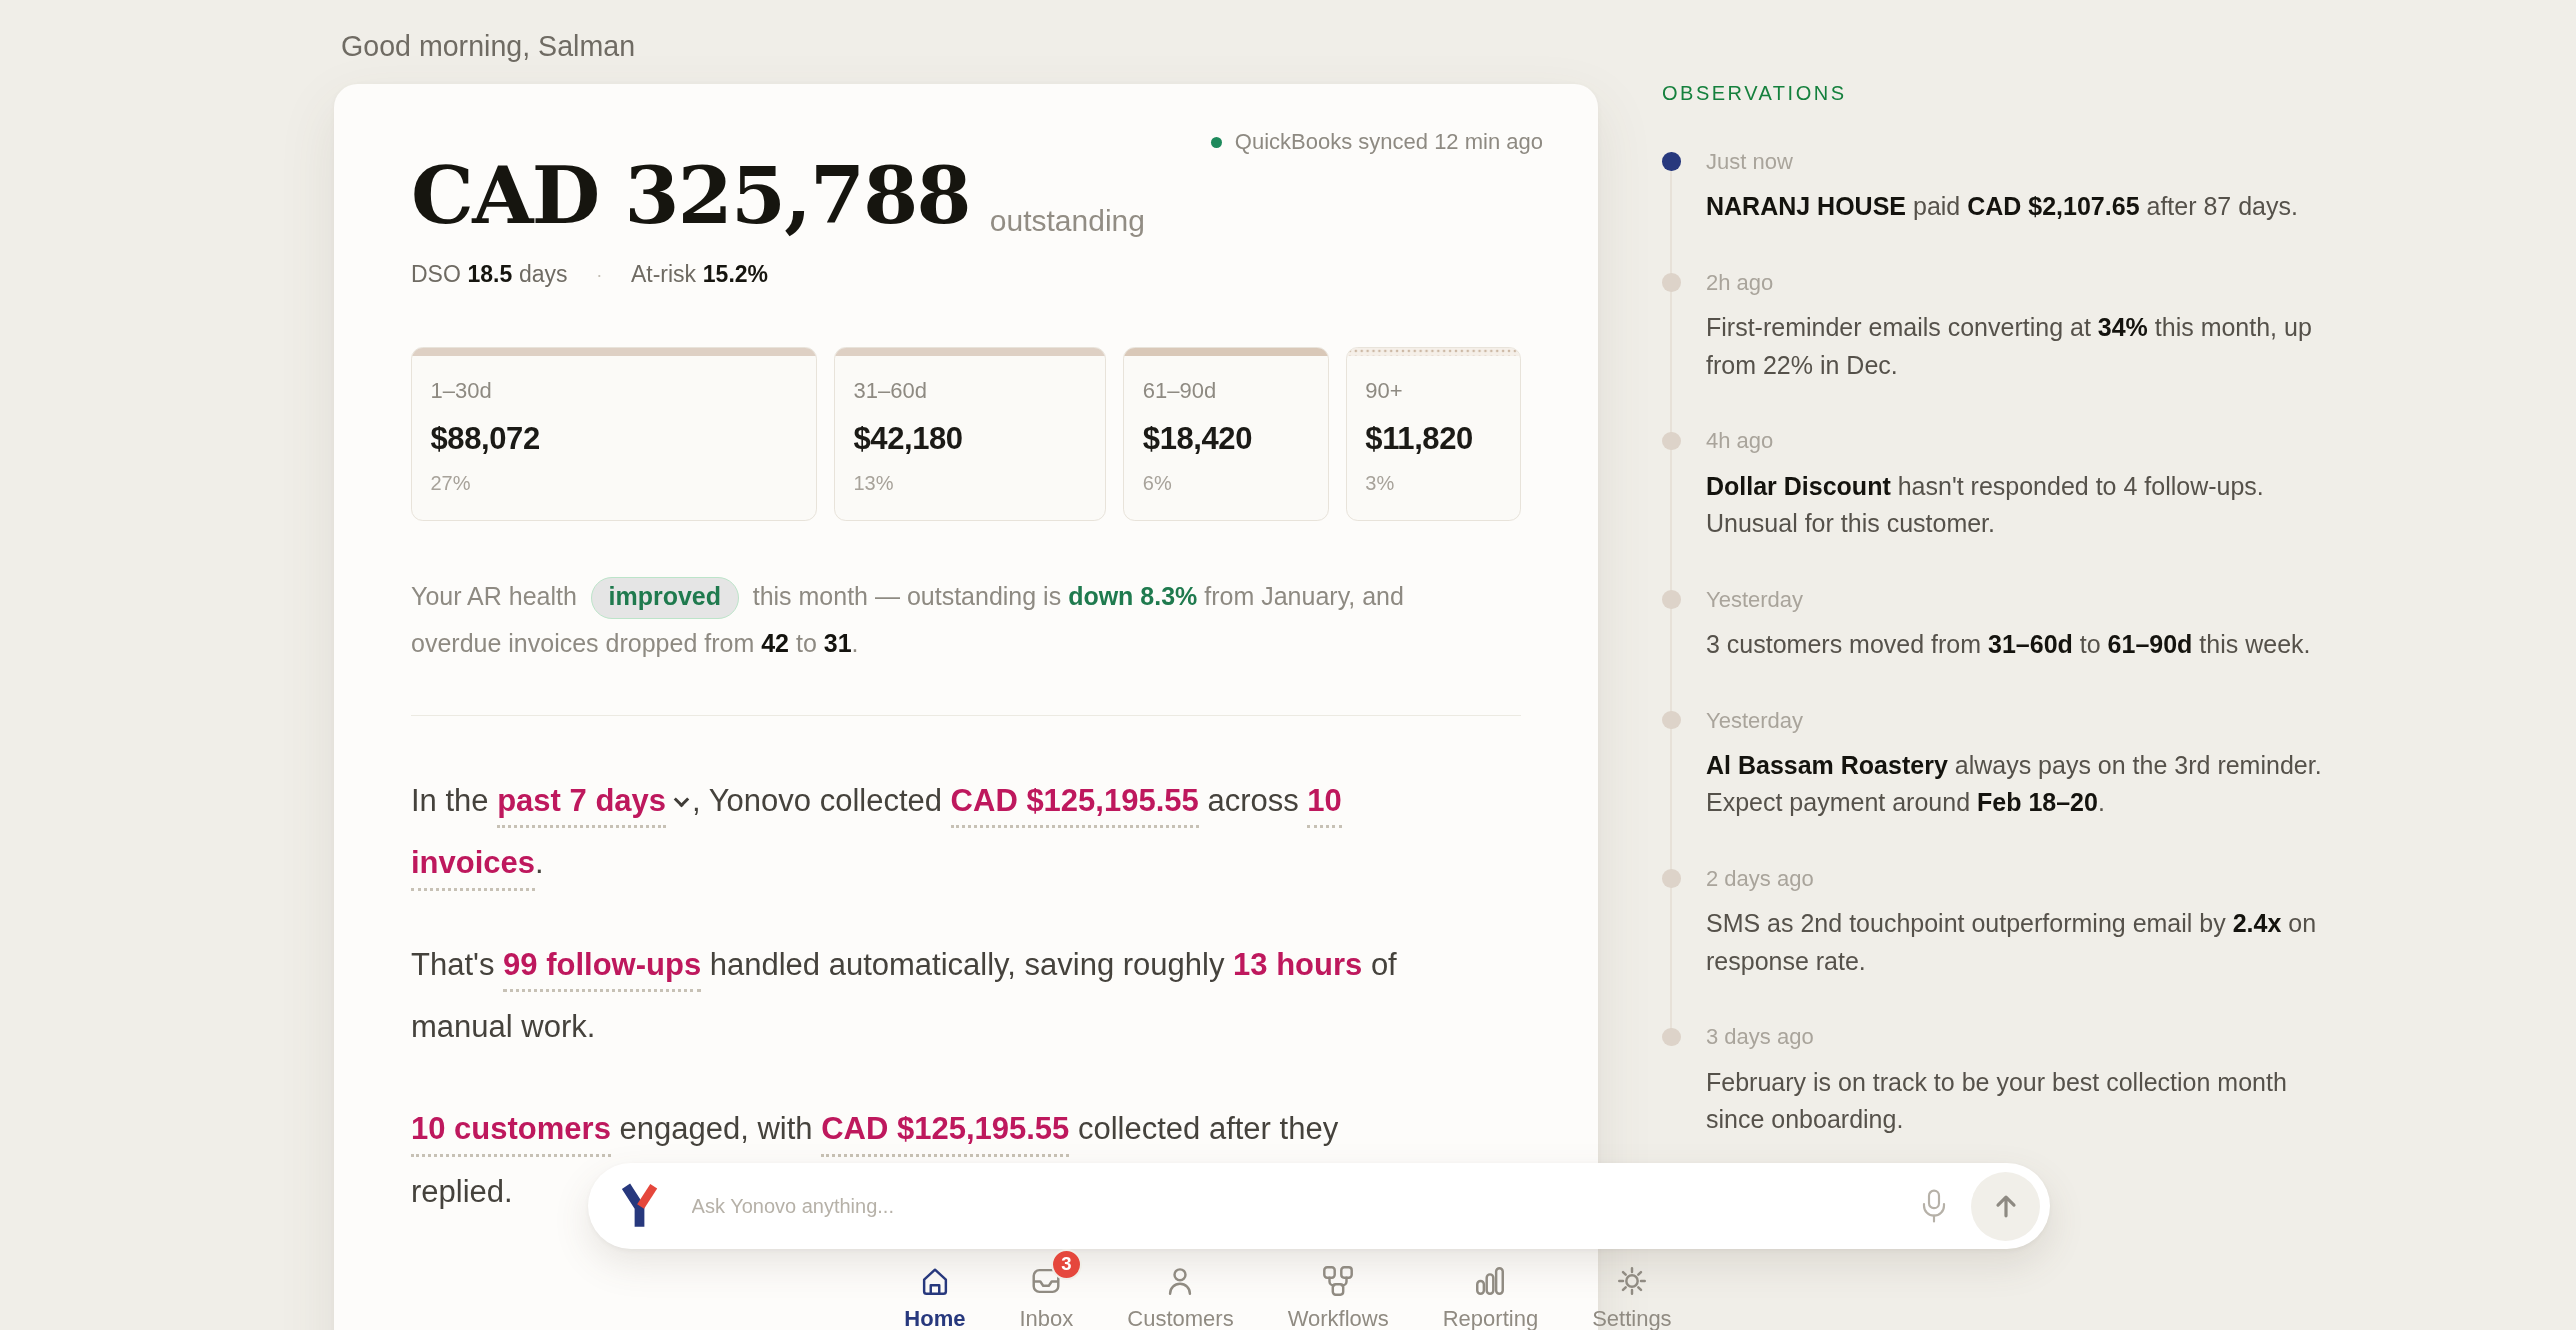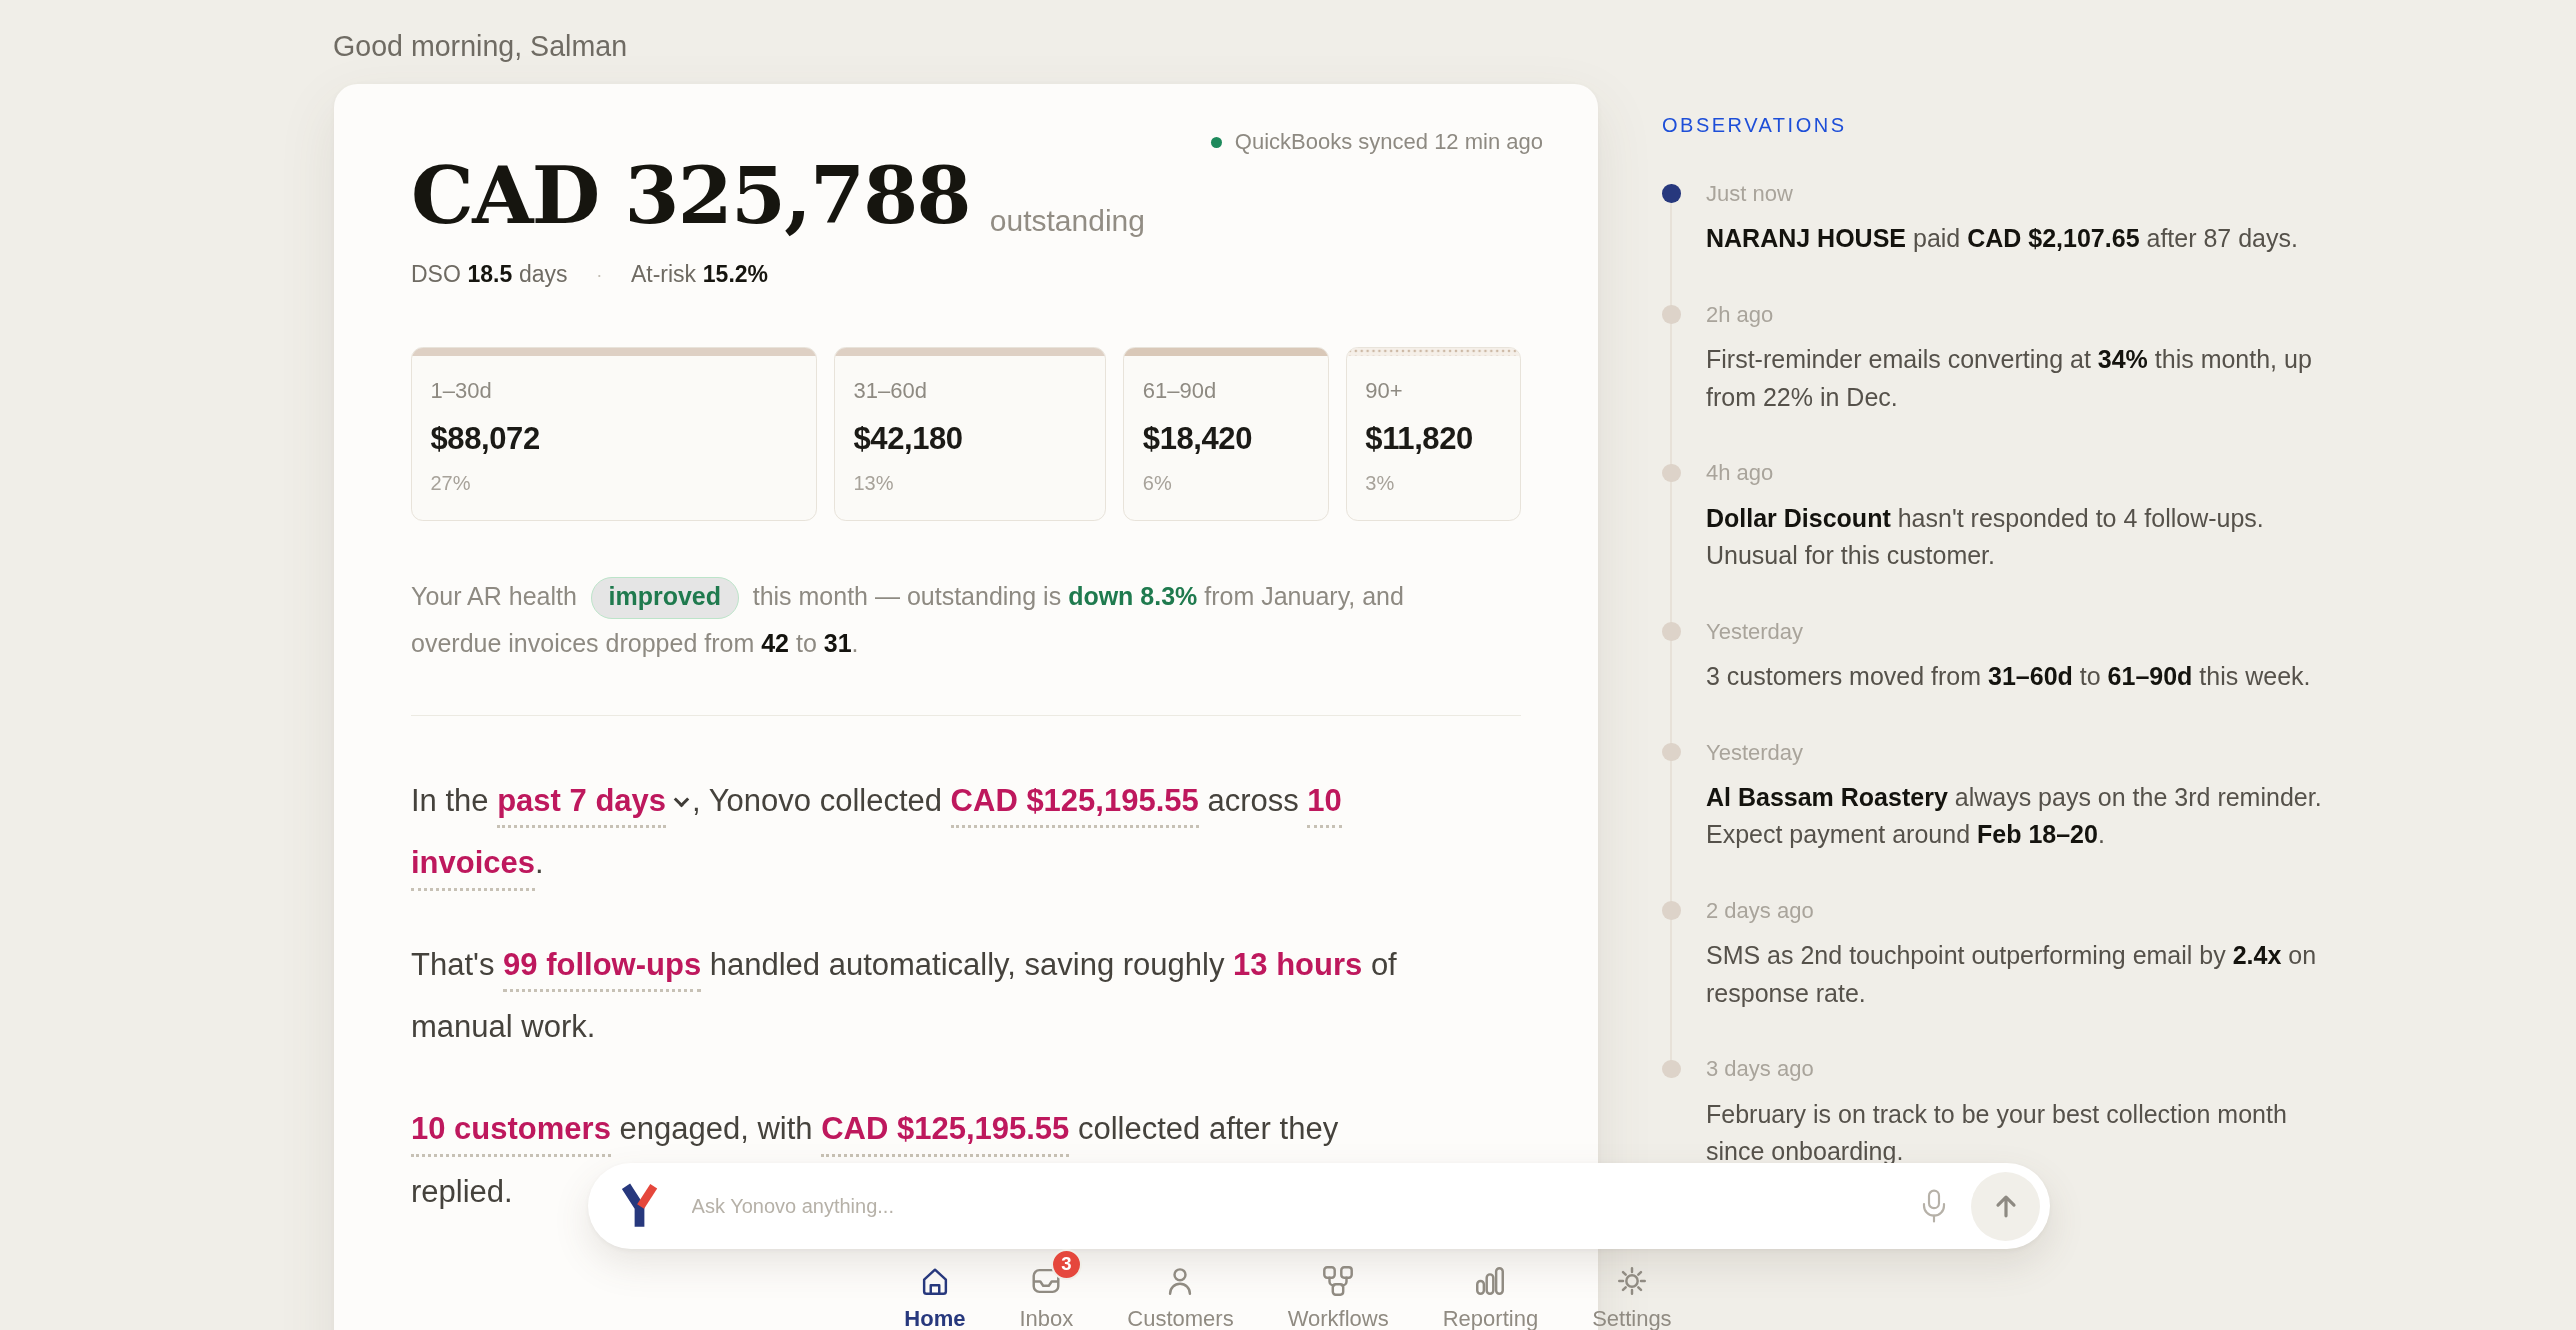--- a/index.html
+++ b/index.html
@@ -5,21 +5,21 @@
   * { margin:0; padding:0; box-sizing:border-box; }
   html,body { width:2576px; height:1331px; }
   body {
     position:relative; overflow:hidden;
     background:#f0eee8;
     font-family:"Liberation Sans", sans-serif;
     color:#45423c;
   }
 
   
-  .greeting { position:absolute; left:333px; top:30px; font-size:28.6px; color:#6f6b63; }
+  .greeting { position:absolute; left:341px; top:30px; font-size:28.6px; color:#6f6b63; }
 
   
   .main-card {
     position:absolute; left:334px; top:84px; width:1264px; height:1317px;
     background:#fdfcfa; border-radius:23.5px;
     box-shadow:0 22px 59px rgba(93,82,60,.10), 0 1.7px 5px rgba(93,82,60,.05);
     overflow:hidden;
   }
   .card-inner { position:relative; padding:42px 77px 0; }
 
@@ -67,21 +67,21 @@
   .seg-b { font-weight:bold; color:#be185d; }
   .seg-u { border-bottom:3.4px dotted #c7c1b5; padding-bottom:7.6px; }
   .chev {
     display:inline-block; width:11px; height:11px;
     border-right:3.4px solid #3f3c37; border-bottom:3.4px solid #3f3c37;
     transform:rotate(45deg); margin:0 5px 5.9px 10px; cursor:pointer;
   }
 
   
   .obs { position:absolute; left:1662px; top:82px; width:706px; }
-  .obs-title { font-size:20px; letter-spacing:2.5px; color:#1d4ed8;margin-top:32px; }
+  .obs-title { font-size:20px; letter-spacing:2.5px; color:#15803d; }
   .obs-list { margin-top:44px; position:relative; }
   .obs-line { position:absolute; left:8.4px; top:13.4px; bottom:101px; width:1.7px; background:#e7e1d8; }
   .obs-item { position:relative; padding-left:44px; margin-bottom:44px; }
   .obs-dot { position:absolute; left:0; top:3.4px; width:18.5px; height:18.5px; border-radius:50%; background:#ddd3c9; }
   .obs-item.active .obs-dot { background:#27387d; }
   .obs-ts { font-size:22px; color:#a9a49b; }
   .obs-body { margin-top:13.4px; width:626px; font-size:25px; line-height:1.5; color:#55514a; }
   .obs-body .seg-b { color:#14130e; }
 
   

